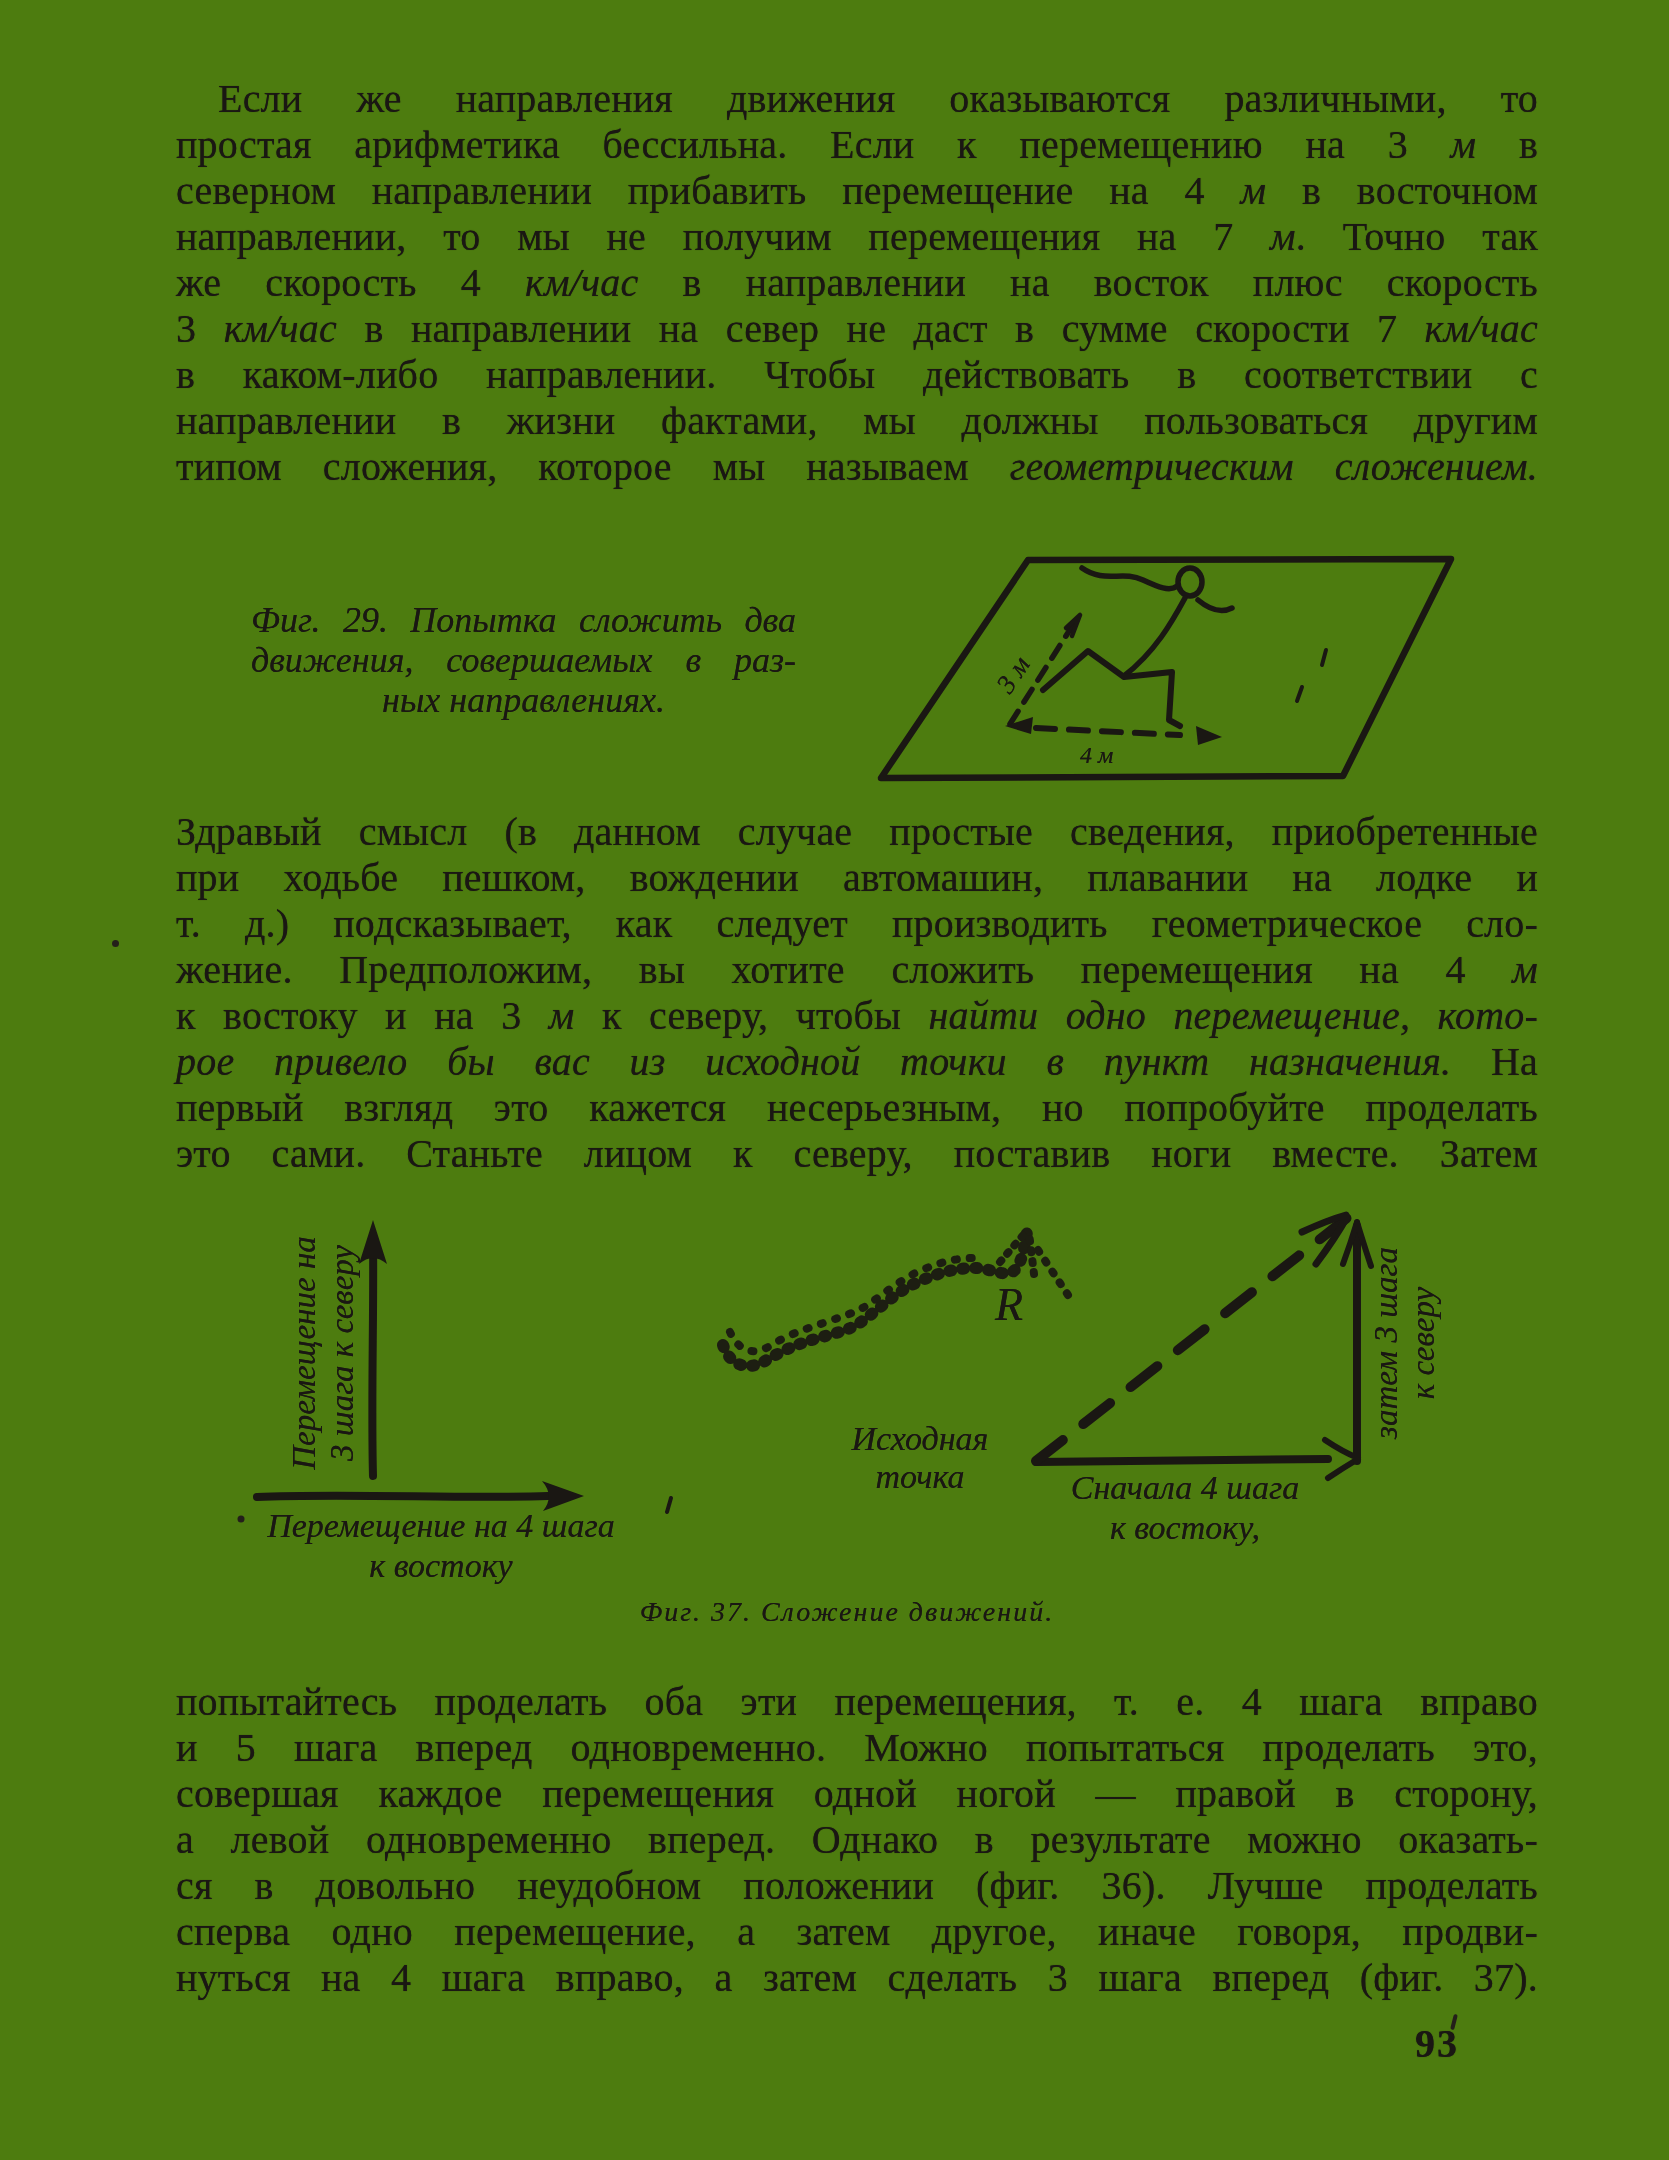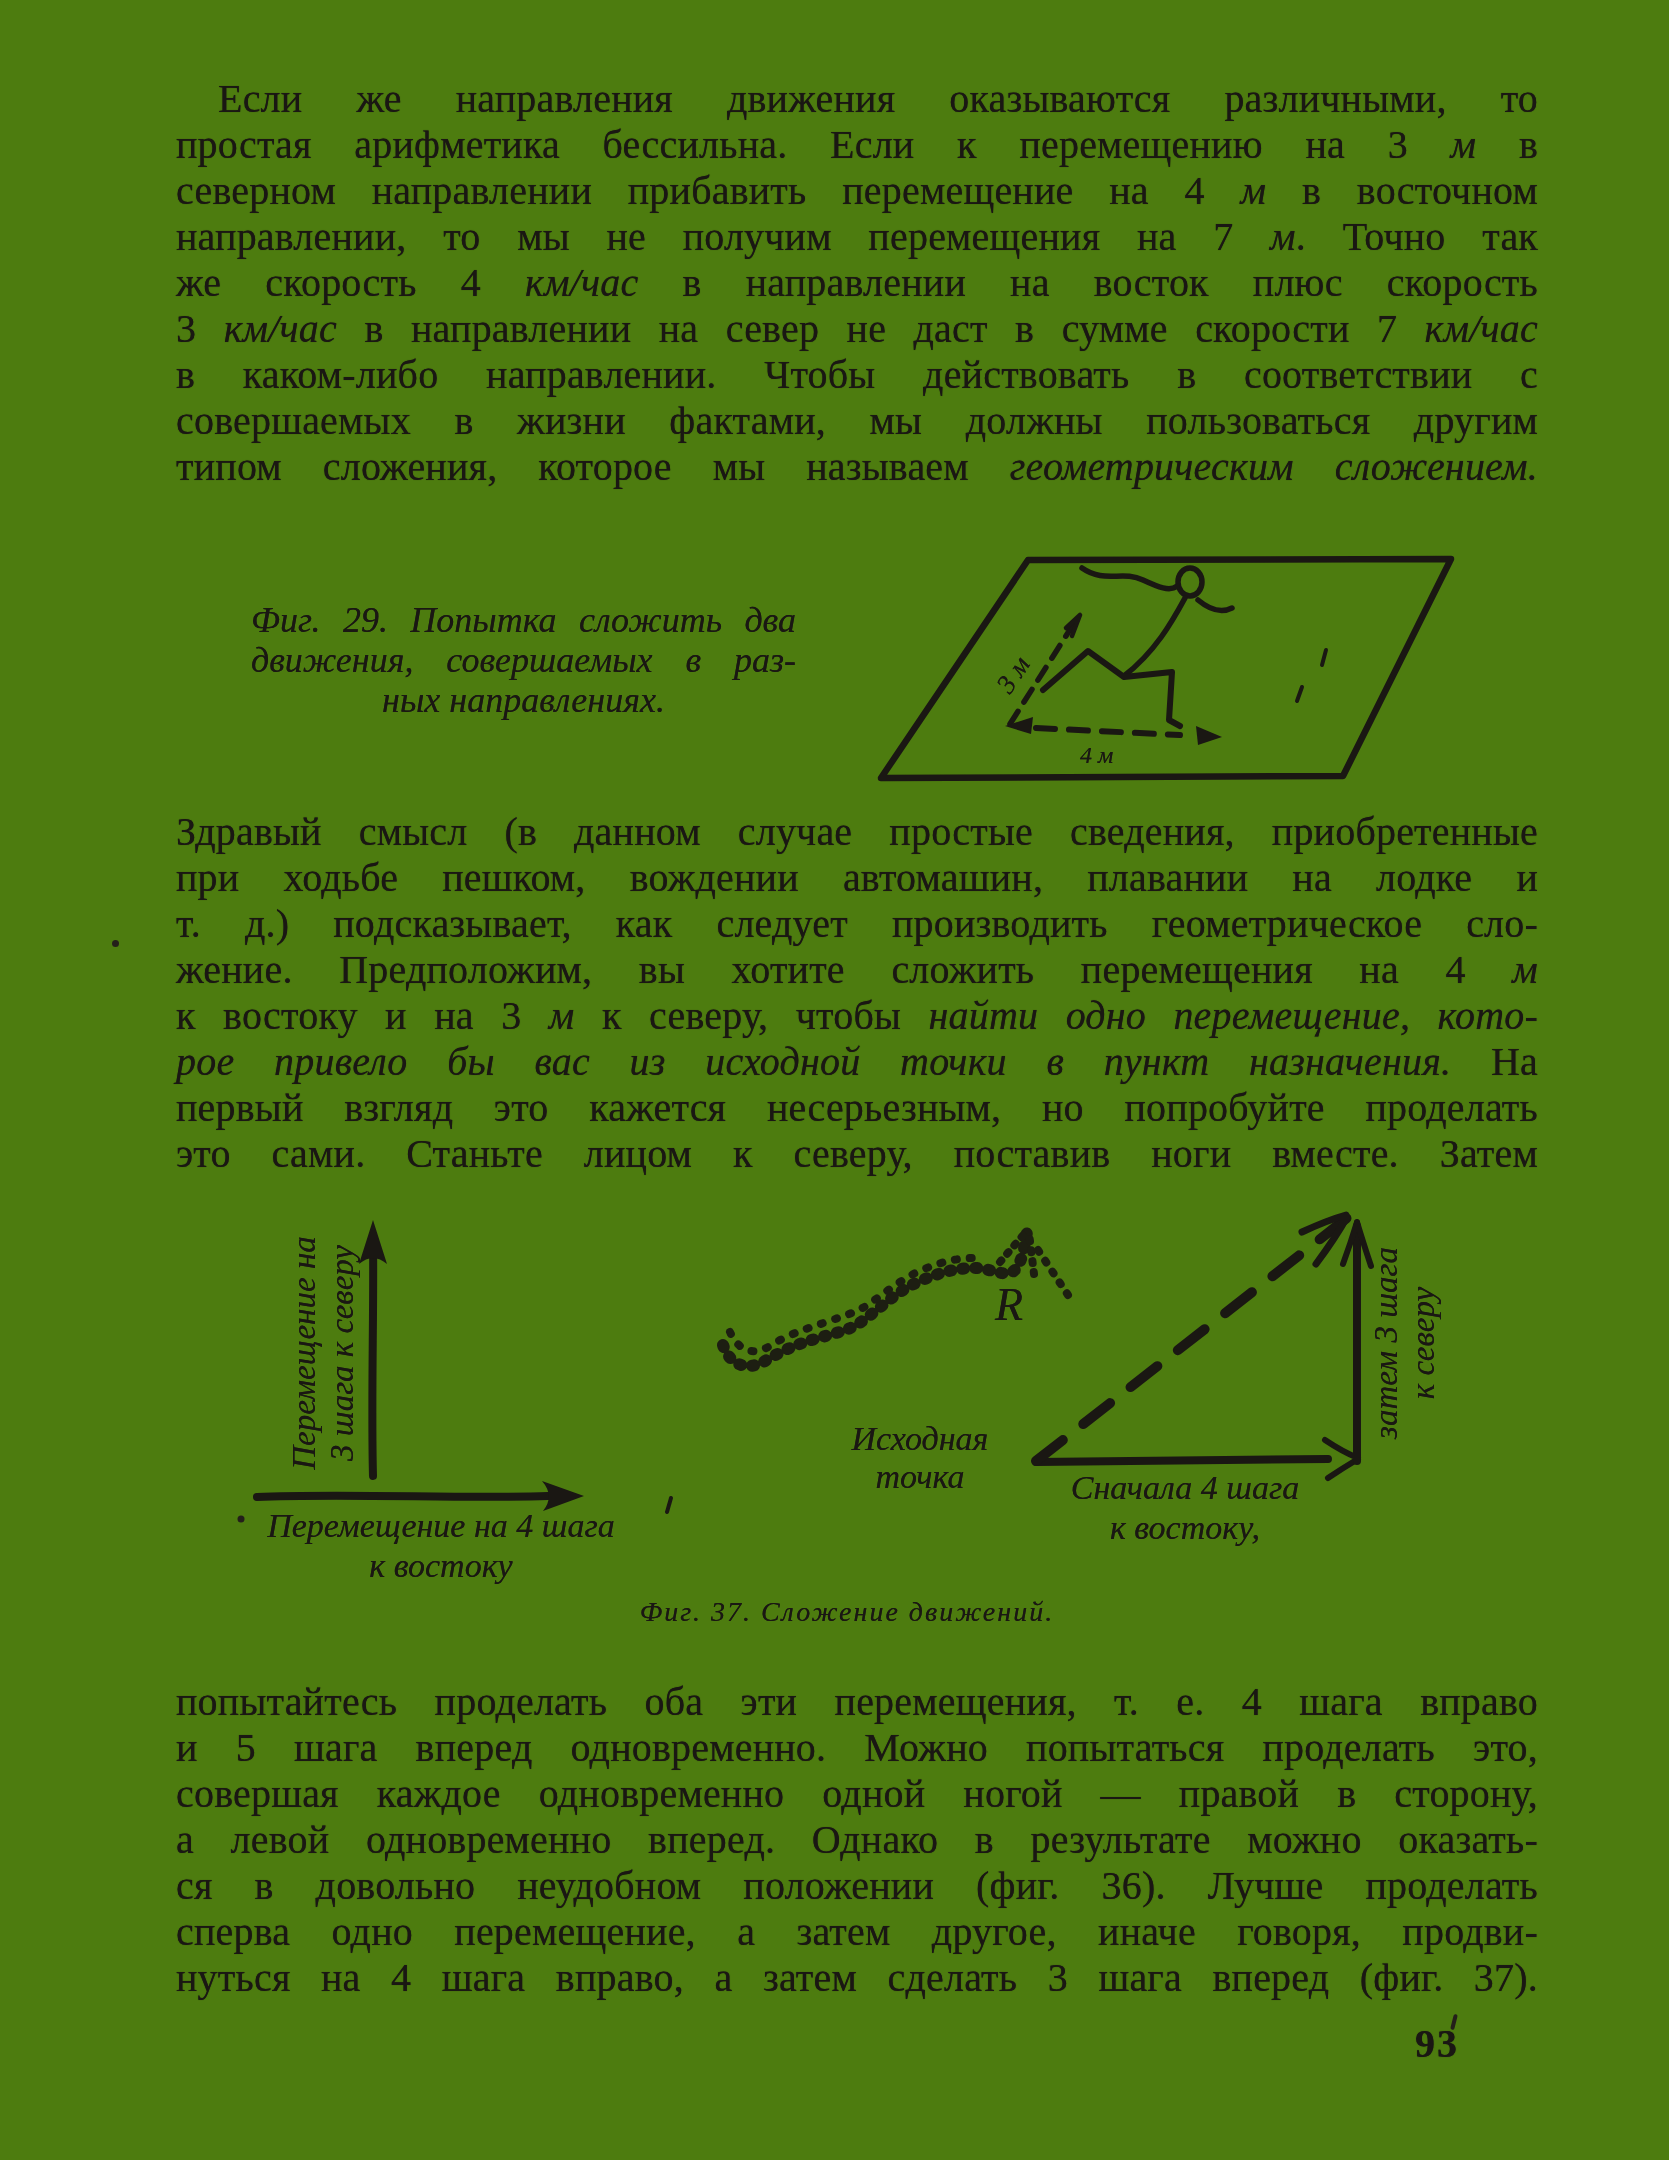--- a/index.html
+++ b/index.html
@@ -51,21 +51,21 @@
 <div class="sheet">
 
   <div id="p1" class="para" style="top:76px;">
       <div class="line"><span>Если же направления движения оказываются различными, то</span></div>
       <div class="line"><span>простая арифметика бессильна. Если к перемещению на 3 </span><span class="it">м</span><span> в</span></div>
       <div class="line"><span>северном направлении прибавить перемещение на 4 </span><span class="it">м</span><span> в восточном</span></div>
       <div class="line"><span>направлении, то мы не получим перемещения на 7 </span><span class="it">м</span><span>. Точно так</span></div>
       <div class="line"><span>же скорость 4 </span><span class="it">км/час</span><span> в направлении на восток плюс скорость</span></div>
       <div class="line"><span>3 </span><span class="it">км/час</span><span> в направлении на север не даст в сумме скорости 7 </span><span class="it">км/час</span></div>
       <div class="line"><span>в каком-либо направлении. Чтобы действовать в соответствии с</span></div>
-      <div class="line"><span>совершаемых в жизни фактами, мы должны пользоваться другим</span></div>
+      <div class="line"><span>направлении в жизни фактами, мы должны пользоваться другим</span></div>
       <div class="line"><span>типом сложения, которое мы называем </span><span class="it">геометрическим сложением.</span></div>
     </div>
 
   <svg style="left:860px; top:520px;" width="700" height="300" viewBox="0 0 700 300">
 
     <path class="ink" d="M168,40 L591,39 L483,256 L21,258 Z" stroke-width="6.5" stroke-linejoin="round"></path>
 
     <g>
       <ellipse class="ink" cx="330" cy="62" rx="12" ry="14" stroke-width="5.5"></ellipse>
       <path class="ink" d="M222,48 C245,64 262,50 283,60 C298,67 310,72 317,66" stroke-width="5.5"></path>
@@ -166,21 +166,21 @@
   <div class="flabel rot90" style="left:1285px; top:1306px; width:240px; font-size:33px; line-height:37px;">
       <div class="line"><span>затем 3 шага</span></div>
       <div class="line"><span>к северу</span></div>
     </div>
 
   <div class="caption37">Фиг. 37. Сложение движений.</div>
 
   <div id="p3" class="para" style="top:1679px;">
       <div class="line"><span>попытайтесь проделать оба эти перемещения, т. е. 4 шага вправо</span></div>
       <div class="line"><span>и 5 шага вперед одновременно. Можно попытаться проделать это,</span></div>
-      <div class="line"><span>совершая каждое одновременно одной ногой — правой в сторону,</span></div>
+      <div class="line"><span>совершая каждое перемещения одной ногой — правой в сторону,</span></div>
       <div class="line"><span>а левой одновременно вперед. Однако в результате можно оказать-</span></div>
       <div class="line"><span>ся в довольно неудобном положении (фиг. 36). Лучше проделать</span></div>
       <div class="line"><span>сперва одно перемещение, а затем другое, иначе говоря, продви-</span></div>
       <div class="line"><span>нуться на 4 шага вправо, а затем сделать 3 шага вперед (фиг. 37).</span></div>
     </div>
 
   <div class="pagenum">93</div>
 
   <div class="speck-dot" style="left:112px; top:940px; width:7px; height:7px;"></div>
   <div class="speck-tick" style="left:1452px; top:2014px; width:4px; height:16px; transform:rotate(14deg);"></div>

